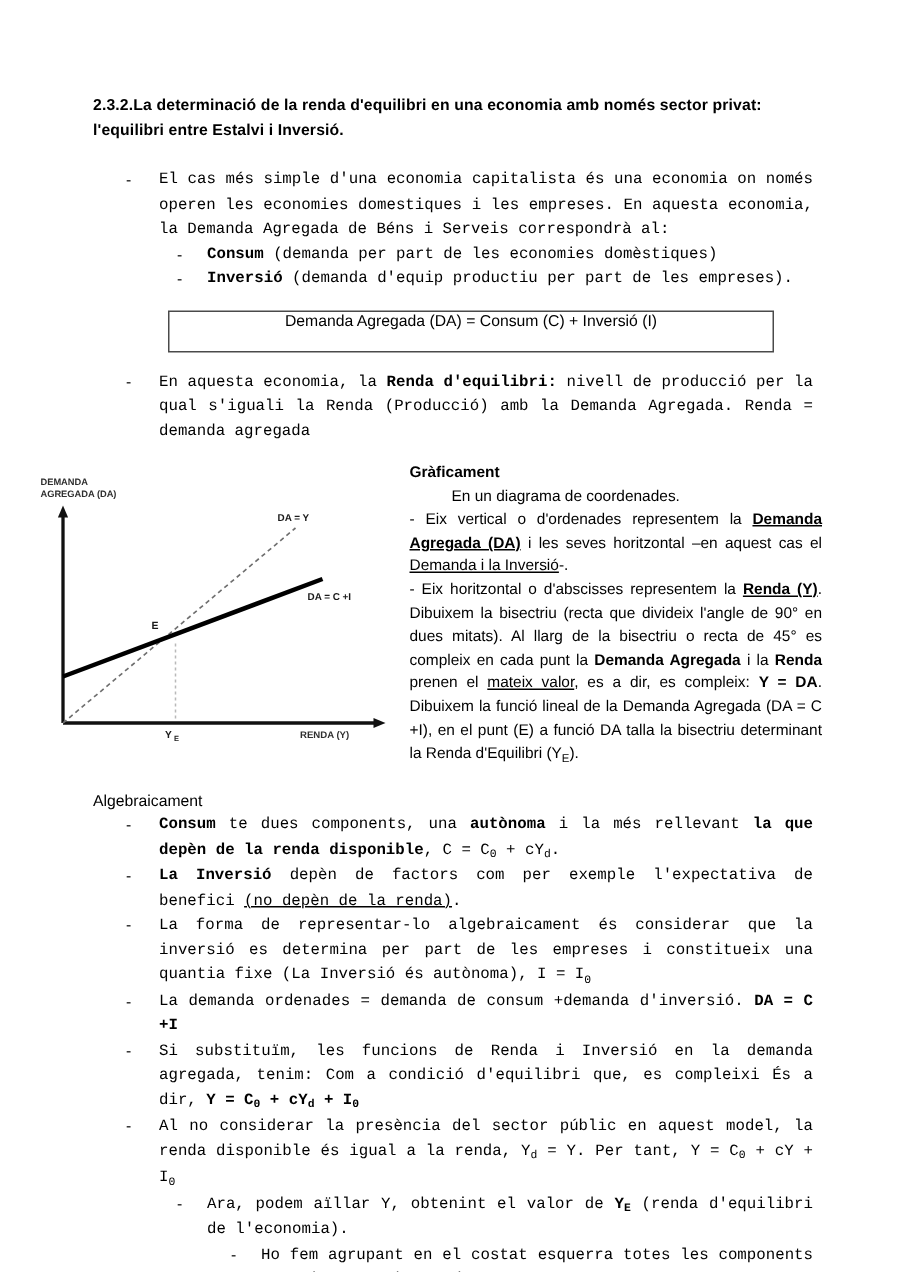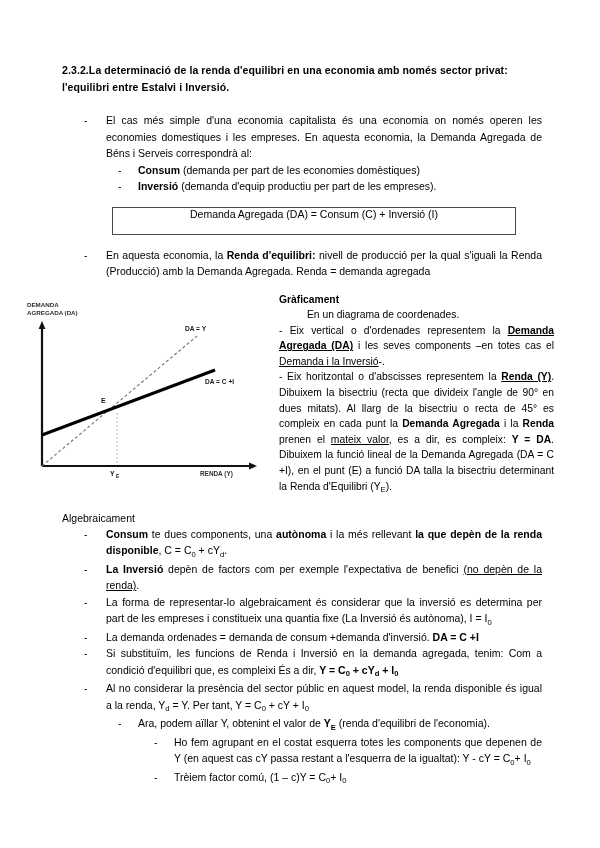--- a/index.html
+++ b/index.html
@@ -34,21 +34,21 @@
     align-items: flex-start;
     font-size: 10.5px;
     line-height: 16.5px;
   }
   .dash {
     width: 22px;
     flex: 0 0 22px;
     text-align: left;
   }
   .dash-sm { width: 20px; flex: 0 0 20px; }
-  .btxt { flex: 1 1 auto; }
+  .btxt { flex: 1 1 auto; font-family: Liberation Mono, monospace; }
   .lvl1 { margin-left: 22px; }
   .lvl2 { margin-left: 56px; }
   .lvl3 { margin-left: 92px; }
   .just { text-align: justify; }
   b, strong { font-weight: bold; }
   u { text-decoration: underline; }
   sub { font-size: 7.6px; vertical-align: baseline; position: relative; top: 2.5px; }
 
   .formula-box {
     border: 1.4px solid #4a4a4a;
@@ -71,21 +71,21 @@
   }
   .chart-col {
     position: absolute;
     left: -62px;
     top: 0;
     width: 265px;
     height: 205px;
   }
   .text-col {
     position: absolute;
-    left: 217px;
+    left: 211px;
     top: -2px;
     width: 275px;
     font-size: 10.3px;
     line-height: 15.6px;
     text-align: justify;
   }
   .text-col .hdr {
     font-weight: bold;
     text-align: left;
   }
@@ -156,21 +156,21 @@
         <text x="110" y="182" font-family="Liberation Sans, sans-serif" font-size="6.8" font-weight="bold" fill="#1a1a1a">Y</text>
         <text x="116" y="184" font-family="Liberation Sans, sans-serif" font-size="5" font-weight="bold" fill="#1a1a1a">E</text>
 
         <text x="200" y="182" font-family="Liberation Sans, sans-serif" font-size="6.4" font-weight="bold" fill="#2f2f2f">RENDA (Y)</text>
       </svg>
     </div>
 
     <div class="text-col">
       <p class="hdr">Gràficament</p>
       <p style="text-align:left;margin-left:28px;">En un diagrama de coordenades.</p>
-      <p><span>- Eix vertical o d'ordenades representem la </span><b><u>Demanda Agregada (DA)</u></b><span> i les seves components –en totes cas el </span><u>Demanda i la Inversió</u><span>-.</span></p>
+      <p><span>- Eix vertical o d'ordenades representem la </span><b><u>Demanda Agregada (DA)</u></b><span> i les seves horitzontal –en aquest cas el </span><u>Demanda i la Inversió</u><span>-.</span></p>
       <p><span>- Eix horitzontal o d'abscisses representem la </span><b><u>Renda (Y)</u></b><span>. Dibuixem la bisectriu (recta que divideix l'angle de 90° en dues mitats). Al llarg de la bisectriu o recta de 45° es compleix en cada punt la </span><b>Demanda Agregada</b><span> i la </span><b>Renda</b><span> prenen el </span><u>mateix valor</u><span>, es a dir, es compleix: </span><b>Y = DA</b><span>. Dibuixem la funció lineal de la Demanda Agregada (DA = C +I), en el punt (E) a funció DA talla la bisectriu determinant la Renda d'Equilibri (Y</span><sub>E</sub><span>).</span></p>
     </div>
   </div>
 
   <div class="sect-title">Algebraicament</div>
 
   <div class="bullet-row lvl1">
     <span class="dash">-</span>
     <span class="btxt just"><b>Consum</b><span> te dues components, una </span><b>autònoma</b><span> i la més rellevant </span><b>la que depèn de la renda disponible</b><span>, C = C</span><sub>0</sub><span> + cY</span><sub>d</sub><span>.</span></span>
   </div>

